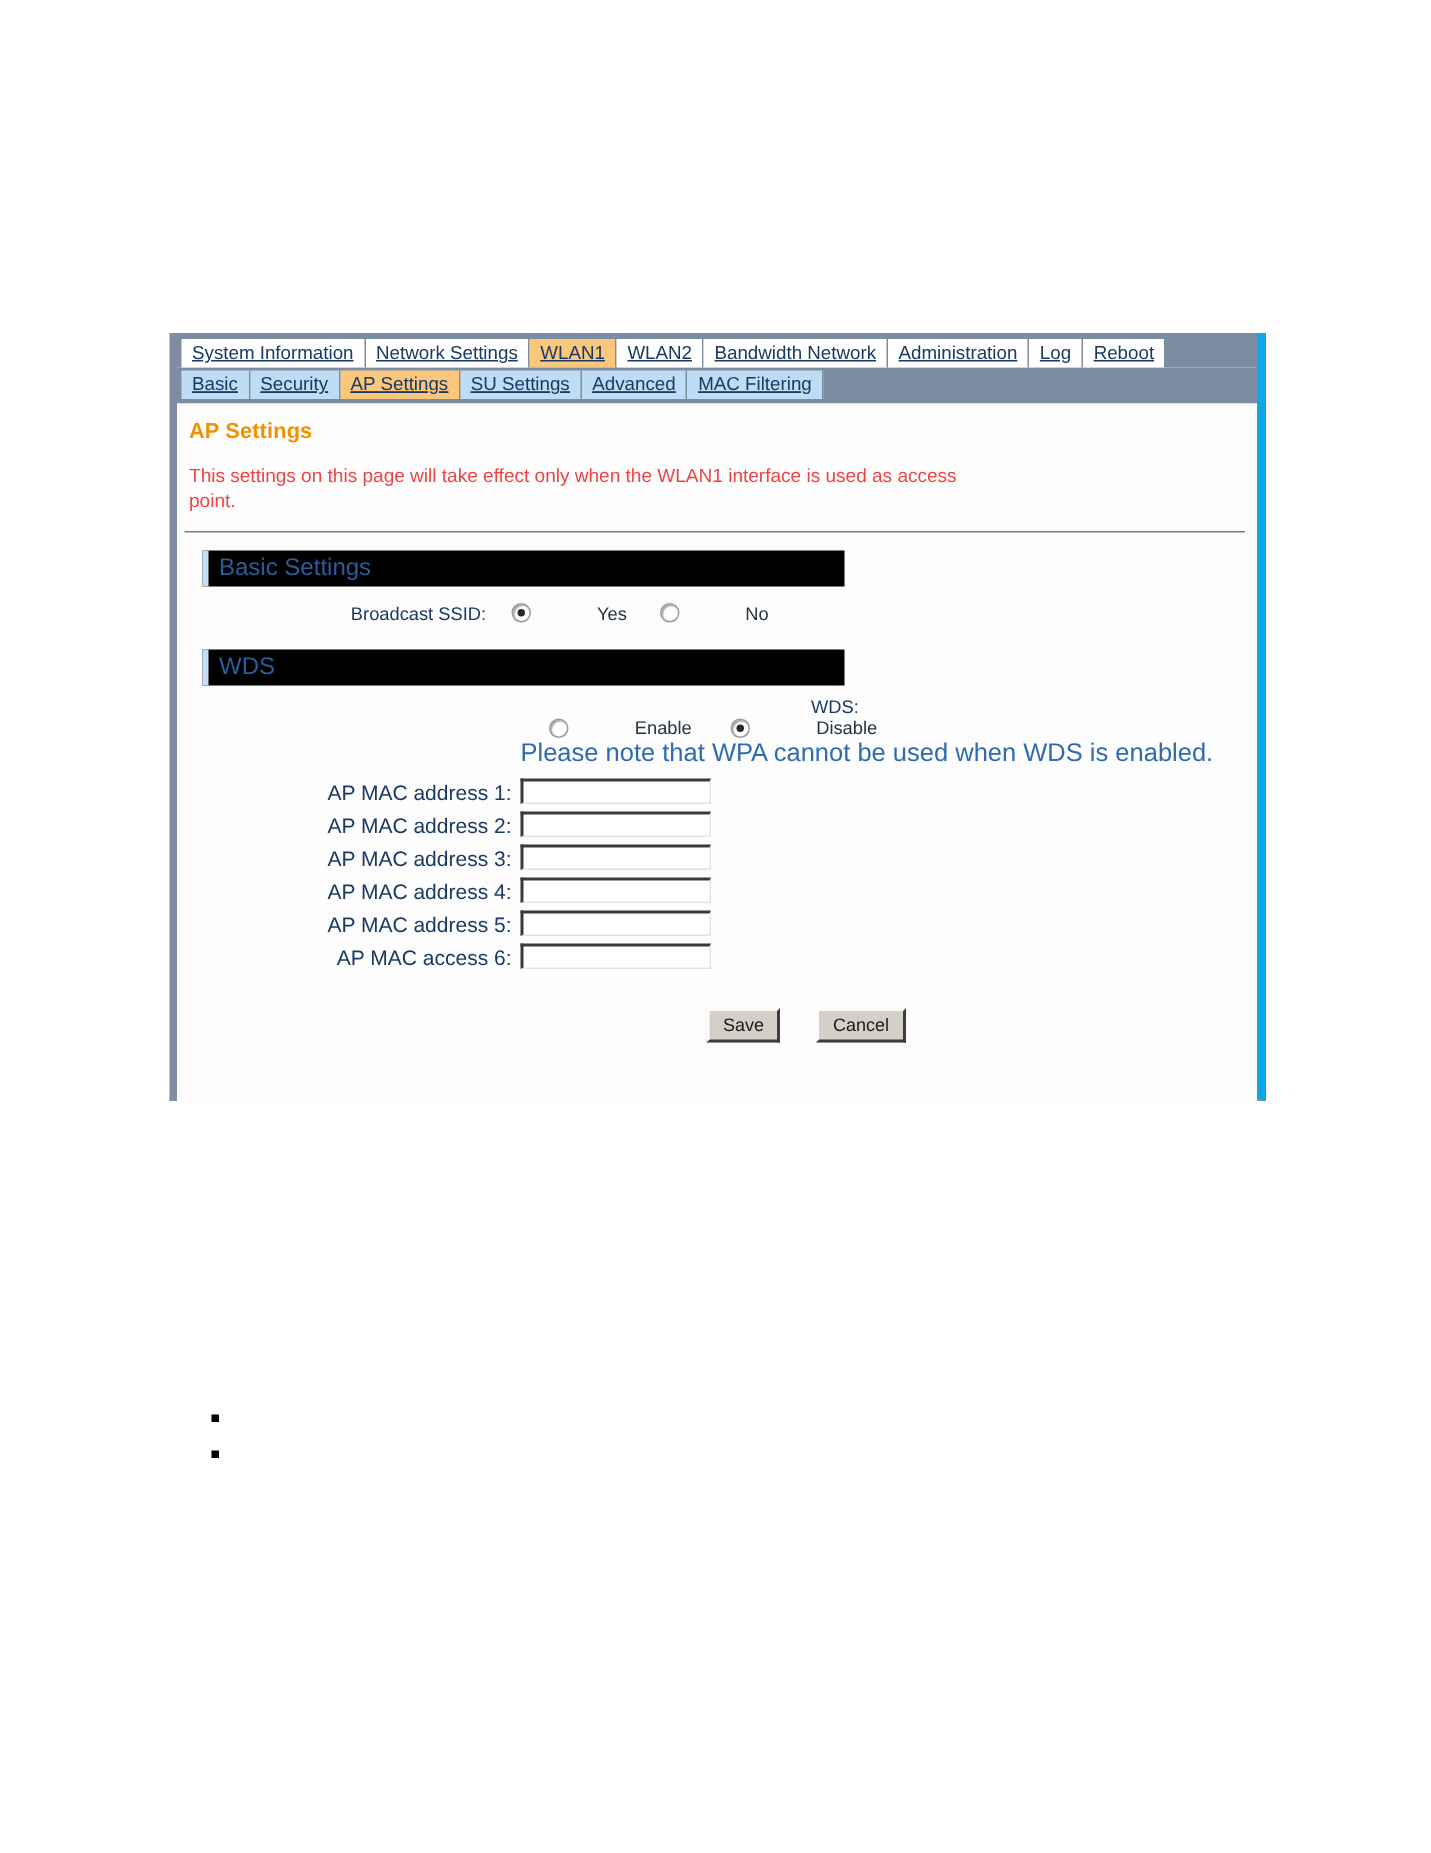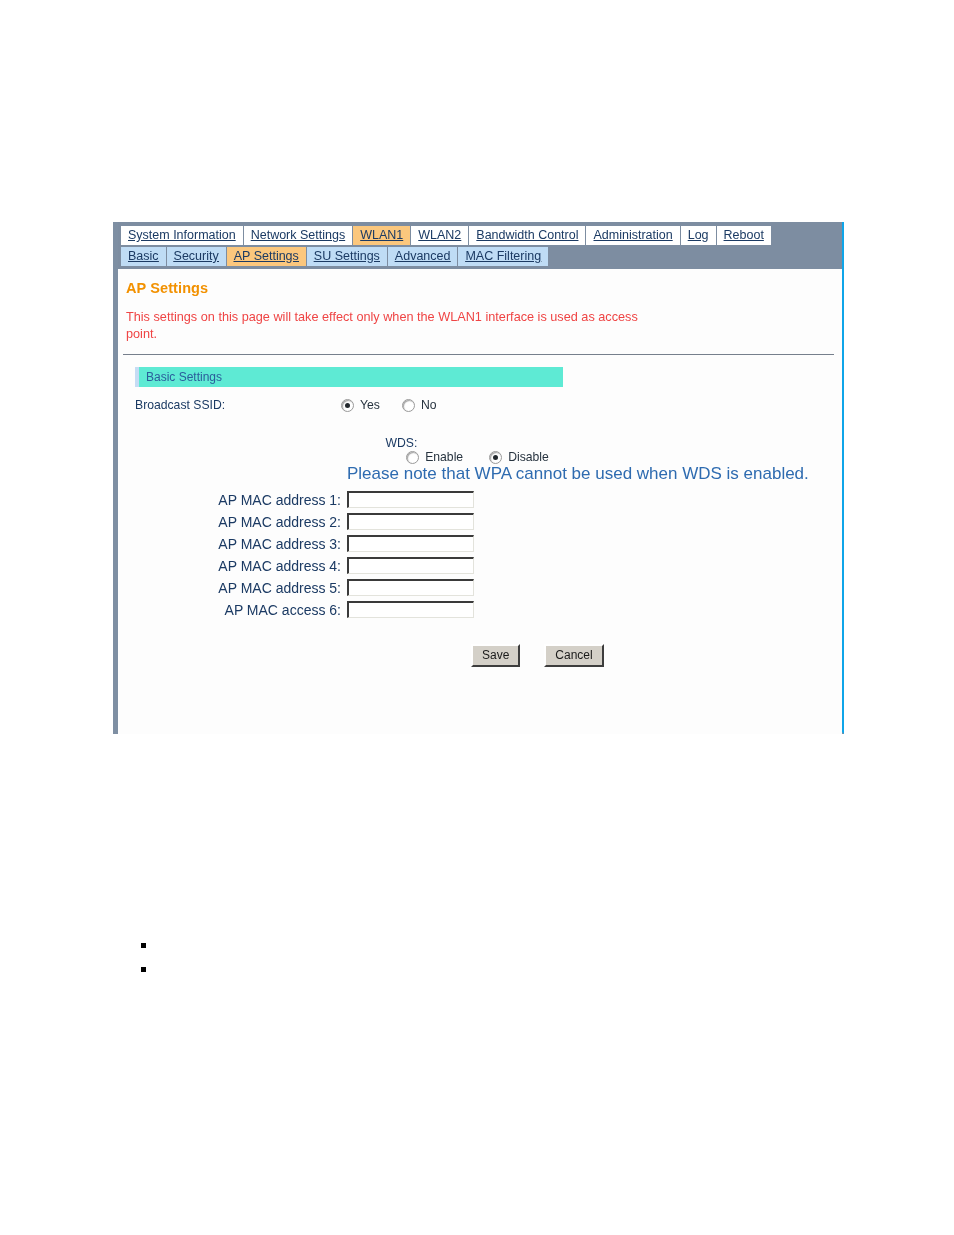--- a/index.html
+++ b/index.html
@@ -17,21 +17,21 @@
 
   
   .router-frame {
     position: absolute;
     left: 113px;
     top: 222px;
     width: 731px;
     height: 512px;
     box-sizing: border-box;
     border-left: 5px solid #7e8fa3;
-    border-right: 2px solid #0ea5e9;
+    border-right: 6px solid #0ea5e9;
     border-bottom: 2px solid #7e8fa3;
     background: #fdfdfd;
   }
 
   
   .tabbar-main {
     background: #7d8da1;
     padding: 3px 0 0 3px;
     display: flex;
     align-items: flex-end;
@@ -95,50 +95,52 @@
   .sep {
     margin: 11px 8px 0 5px;
     height: 1px;
     background: #767f8c;
   }
 
   
   .section-head {
     margin-left: 17px;
     width: 417px;
-    background: #5eead4;
+    background: #000000;
     border-left: 4px solid #c5dcf4;
     color: #2b5d9b;
-    font-size: 12px;
+    font-size: 16px;
     padding: 3px 0 3px 7px;
     box-sizing: content-box;
   }
   .form-rows { padding-left: 17px; }
 
   .row {
     display: flex;
     align-items: center;
     min-height: 21px;
   }
   .row-label {
     width: 206px;
+    text-align: right;
     color: #1b3a63;
     font-size: 12.2px;
     padding-right: 17px;
     box-sizing: border-box;
   }
   .row-ctrl { display: flex; align-items: center; }
 
   
   .radio-group { display: flex; align-items: center; }
   .radio-opt {
     display: flex;
-    align-items: flex-end;
+    align-items: center;
     margin-right: 22px;
     cursor: pointer;
+    gap: 38px;
   }
   .radio {
     width: 11px; height: 11px;
     border-radius: 50%;
     border: 1px solid #9a9a9a;
     background: #ffffff;
     box-shadow: inset 1px 1px 1px rgba(90,90,90,0.55);
     margin-right: 6px;
     position: relative;
     flex: none;
@@ -241,21 +243,21 @@
 </head>
 <body>
 
 <div class="router-frame">
 
   <div class="tabbar-main">
     <div class="tab">System Information</div>
     <div class="tab">Network Settings</div>
     <div class="tab active">WLAN1</div>
     <div class="tab">WLAN2</div>
-    <div class="tab">Bandwidth Control</div>
+    <div class="tab">Bandwidth Network</div>
     <div class="tab">Administration</div>
     <div class="tab">Log</div>
     <div class="tab">Reboot</div>
   </div>
 
   <div class="tabbar-sub">
     <div class="tab">Basic</div>
     <div class="tab">Security</div>
     <div class="tab active">AP Settings</div>
     <div class="tab">SU Settings</div>
@@ -282,20 +284,21 @@
           </label>
           <label class="radio-opt">
             <span class="radio"></span>
             <span class="radio-label">No</span>
           </label>
         </div>
       </div>
     </div>
 
     <div style="height:14px"></div>
+    <div class="section-head">WDS</div>
 
     <div class="form-rows">
       <div class="row" style="margin-top:7px;flex-direction:column;">
         <div class="row-label">WDS:</div>
         <div class="row-ctrl radio-group">
           <label class="radio-opt" style="margin-right:26px;">
             <span class="radio"></span>
             <span class="radio-label">Enable</span>
           </label>
           <label class="radio-opt">

